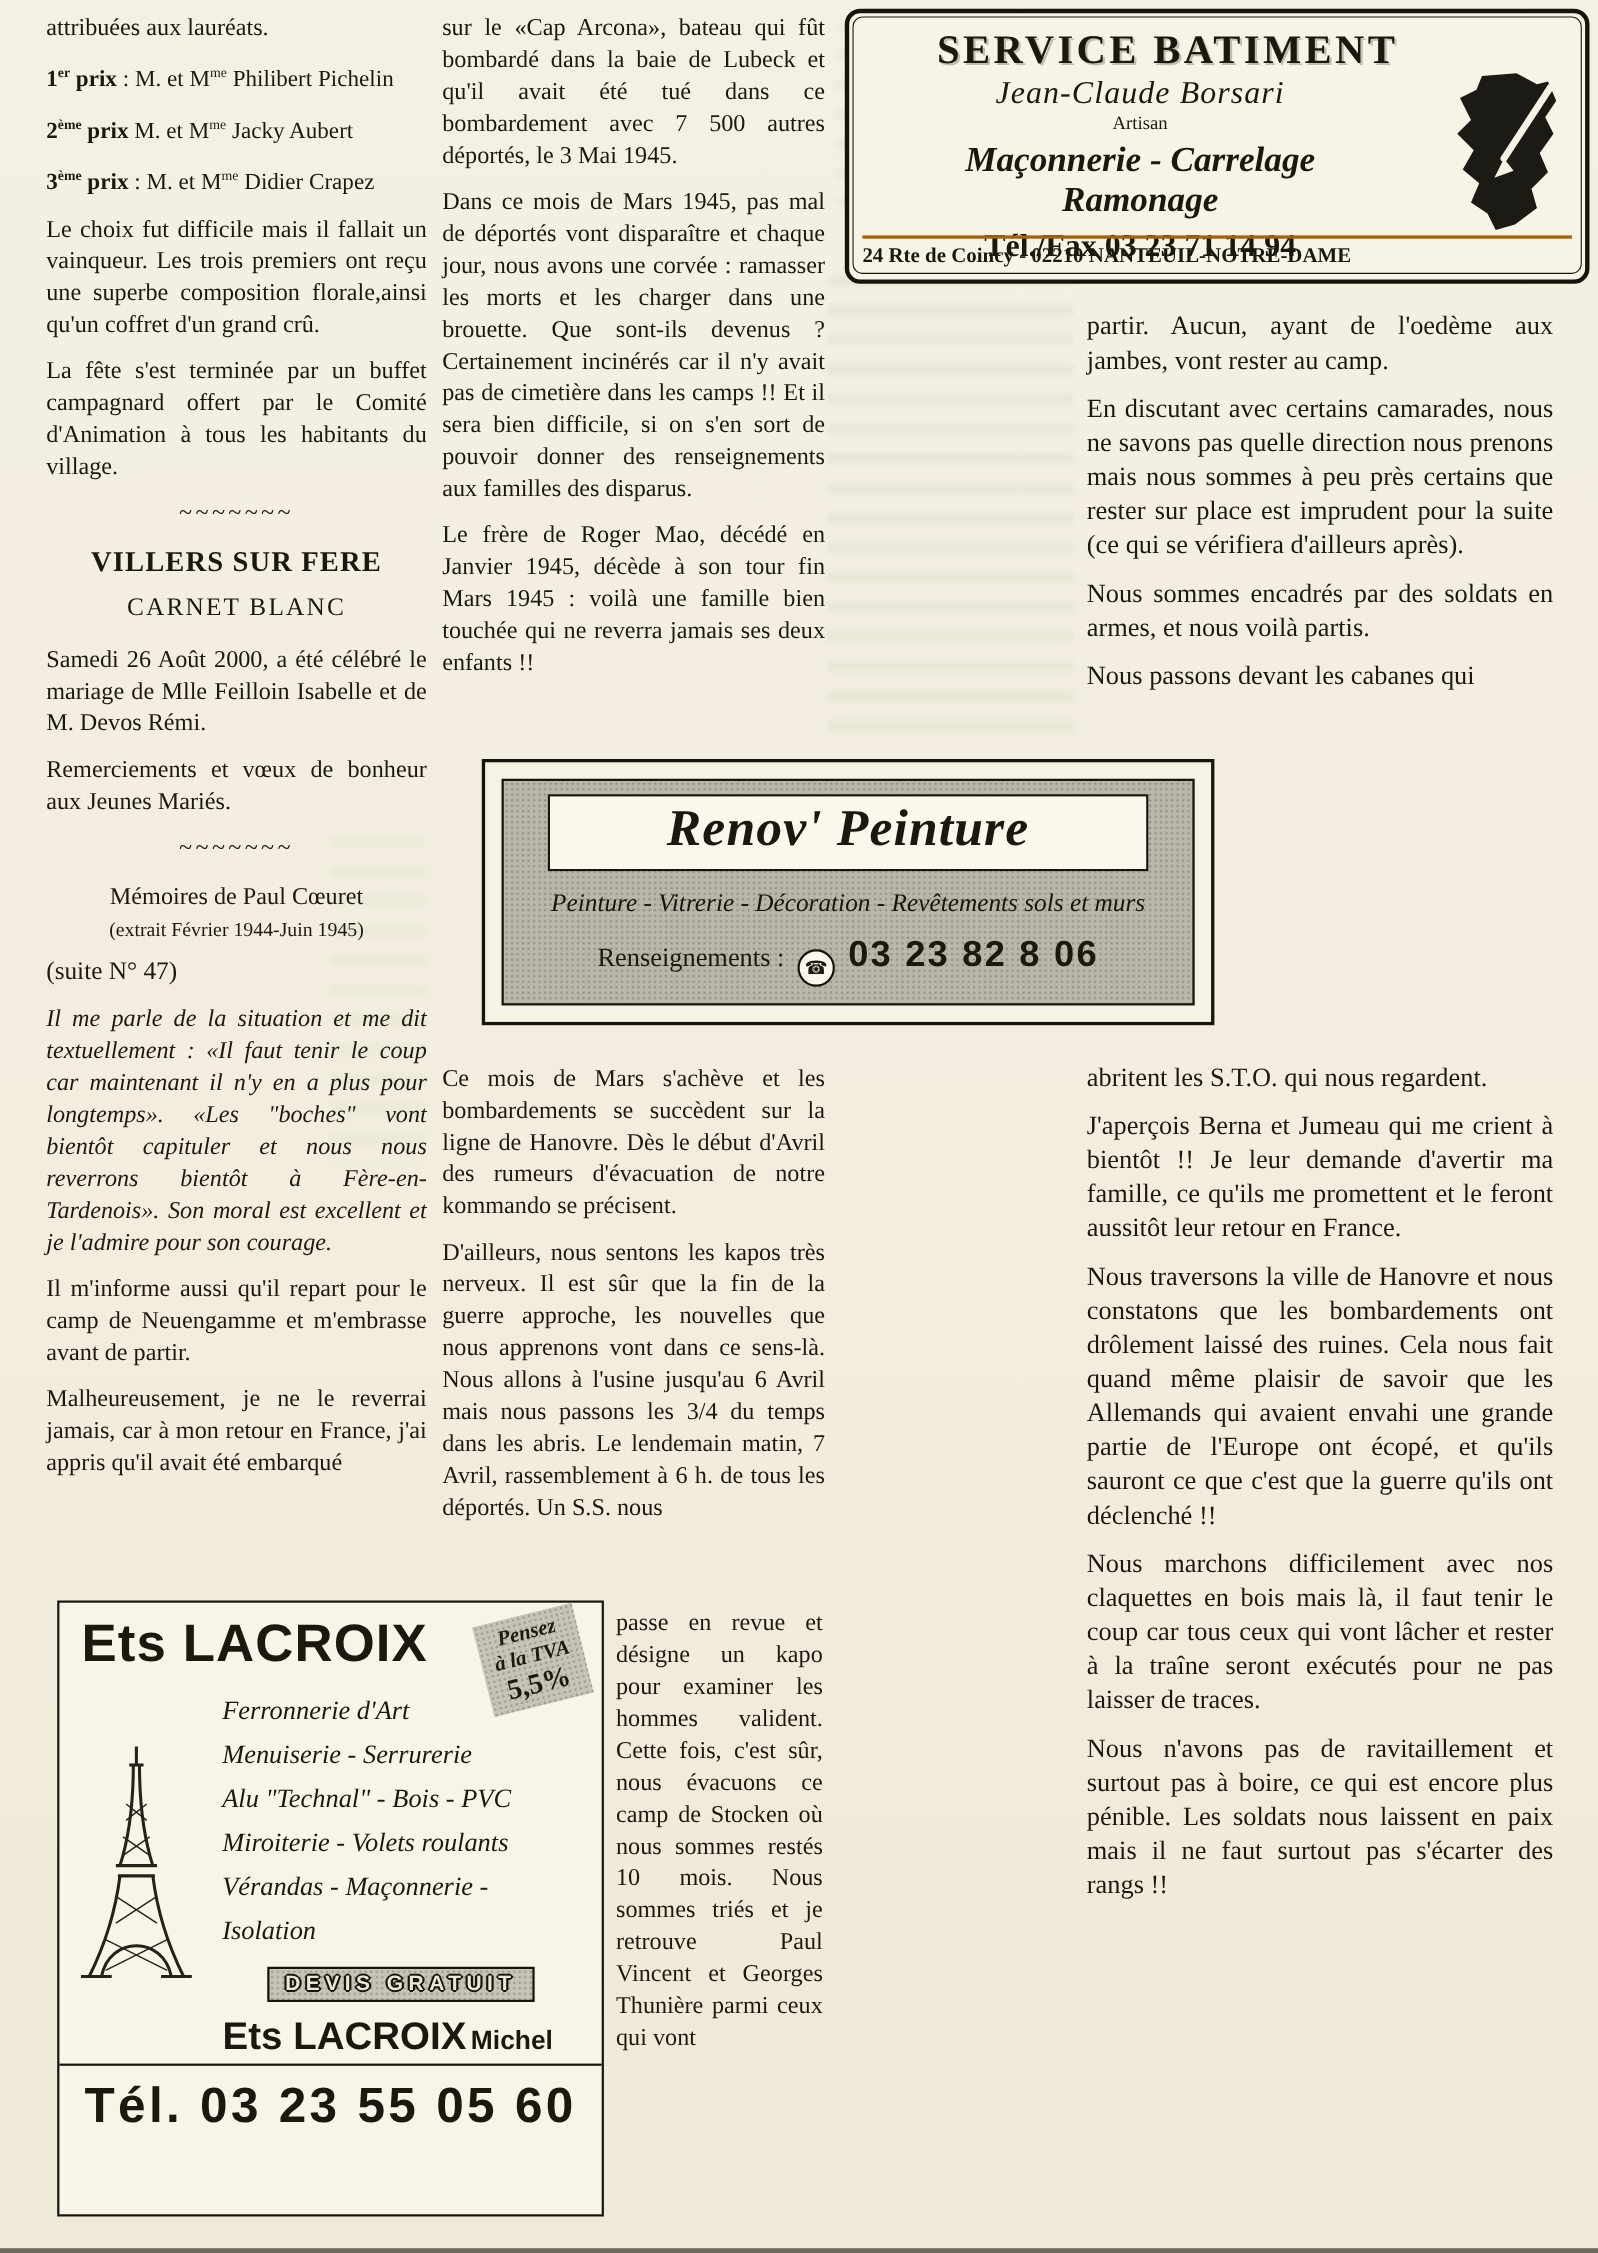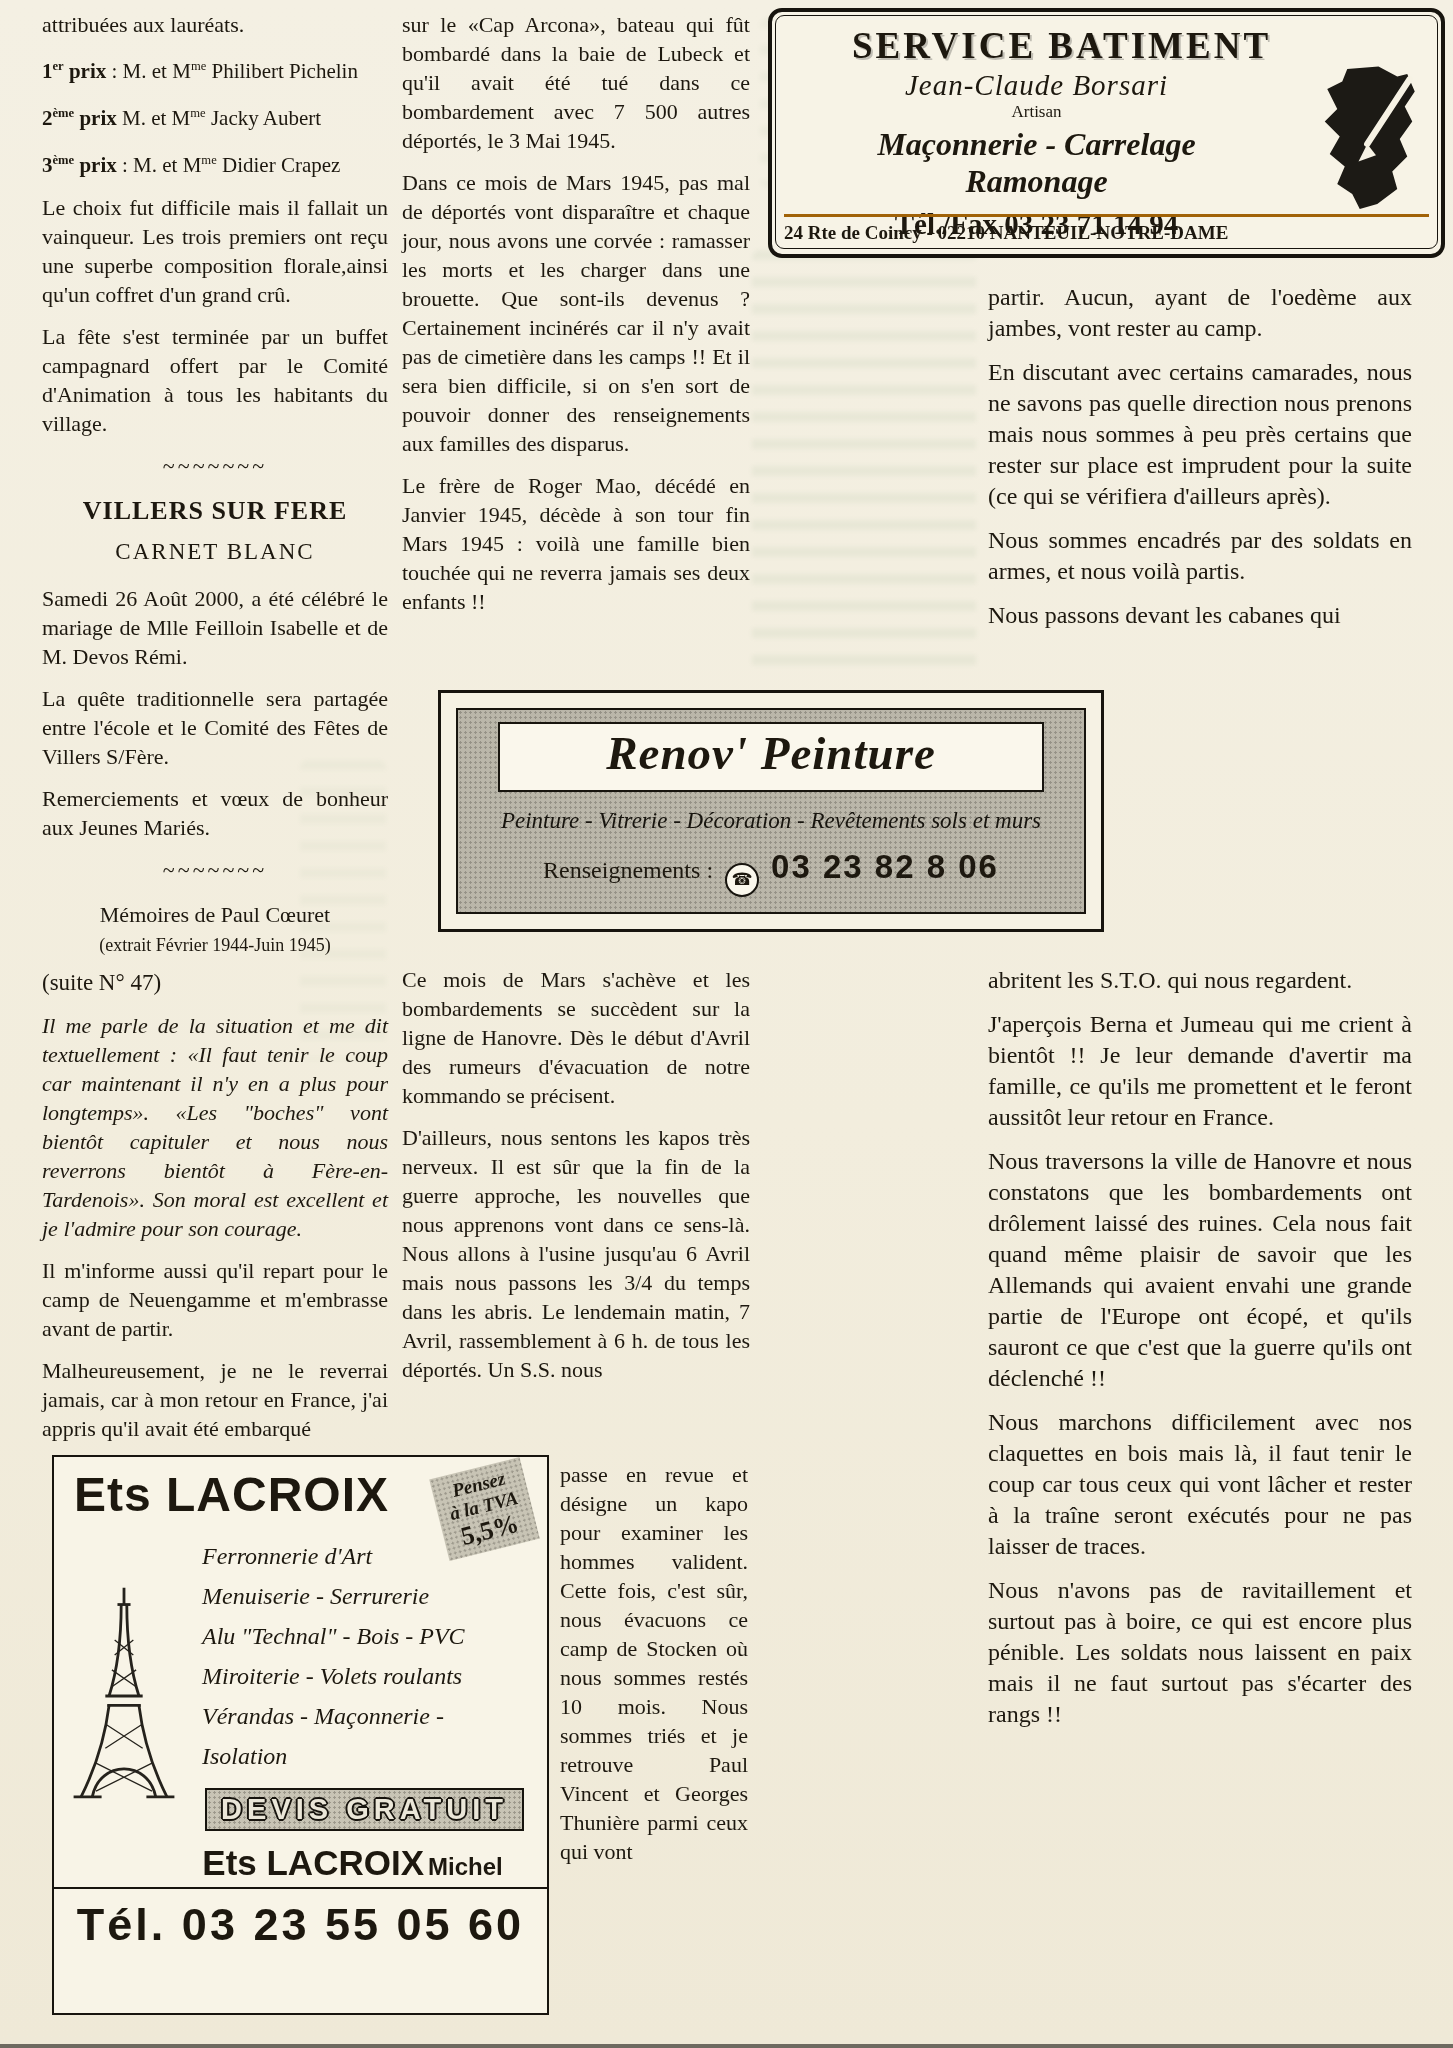--- a/index.html
+++ b/index.html
@@ -82,21 +82,21 @@
   .lx-badge .l1 { font-weight:bold; font-style:italic; font-size:19px; line-height:22px; margin:0; }
   .lx-badge .l2 { font-weight:bold; font-size:26px; line-height:28px; margin:0; }
   .lx-tower { position:absolute; left:14px; top:90px; width:112px; height:298px; }
   .lx-services { margin:14px 4px 0 134px; font-style:italic; font-size:24px; line-height:40px;
     text-align:left; }
   .lx-devis-row { margin:12px 0 0 128px; text-align:center; }
   .lx-devis { display:inline-block; border:2px solid #17140e; padding:3px 14px;
     background-color:#c8c4b5;
     background-image:radial-gradient(rgba(55,52,46,.3) 1px, rgba(0,0,0,0) 1.4px);
     background-size:5px 5px;
-    font-family:"Liberation Sans", sans-serif; font-weight:bold; font-size:29px; letter-spacing:5px;
+    font-family:"Liberation Sans", sans-serif; font-weight:bold; font-size:19px; letter-spacing:5px;
     color:#eae6d8;
     text-shadow:-2px 0 #17140e, 2px 0 #17140e, 0 -2px #17140e, 0 2px #17140e,
                 -1px -1px #17140e, 1px 1px #17140e, -1px 1px #17140e, 1px -1px #17140e; }
   .lx-sig { margin:12px 0 0 104px; text-align:center; }
   .lx-sig .main { font-family:"Liberation Sans", sans-serif; font-weight:bold; font-size:35px; }
   .lx-sig .suffix { font-family:"Liberation Sans", sans-serif; font-weight:bold; font-size:24px; }
   .lx-addr { margin:4px 0 8px; text-align:center; font-size:22px; }
   .lx-phone { border-top:2px solid #17140e; margin:4px -14px 0; padding:10px 0 8px; text-align:center;
     font-family:"Liberation Sans", sans-serif; font-weight:bold; font-size:45px; letter-spacing:3px; }
 </style>
@@ -120,21 +120,20 @@
 
     <p>Le choix fut difficile mais il fallait un vainqueur. Les trois premiers ont reçu une superbe composition florale,ainsi qu'un coffret d'un grand crû.</p>
     <p>La fête s'est terminée par un buffet campagnard offert par le Comité d'Animation à tous les habitants du village.</p>
 
     <div class="sep">~~~~~~~</div>
 
     <div class="h-villers">VILLERS SUR FERE</div>
     <div class="h-carnet">CARNET BLANC</div>
 
     <p>Samedi 26 Août 2000, a été célébré le mariage de Mlle Feilloin Isabelle et de M. Devos Rémi.</p>
-    <p>La quête traditionnelle sera partagée entre l'école et le Comité des Fêtes de Villers S/Fère.</p>
     <p>Remerciements et vœux de bonheur aux Jeunes Mariés.</p>
 
     <div class="sep">~~~~~~~</div>
 
     <div class="h-mem">Mémoires de Paul Cœuret</div>
     <div class="h-extrait">(extrait Février 1944-Juin 1945)</div>
     <div class="h-suite">(suite N° 47)</div>
 
     <p class="italic">Il me parle de la situation et me dit textuellement : «Il faut tenir le coup car maintenant il n'y en a plus pour longtemps». «Les "boches" vont bientôt capituler et nous nous reverrons bientôt à Fère-en-Tardenois». Son moral est excellent et je l'admire pour son courage.</p>
     <p>Il m'informe aussi qu'il repart pour le camp de Neuengamme et m'embrasse avant de partir.</p>

